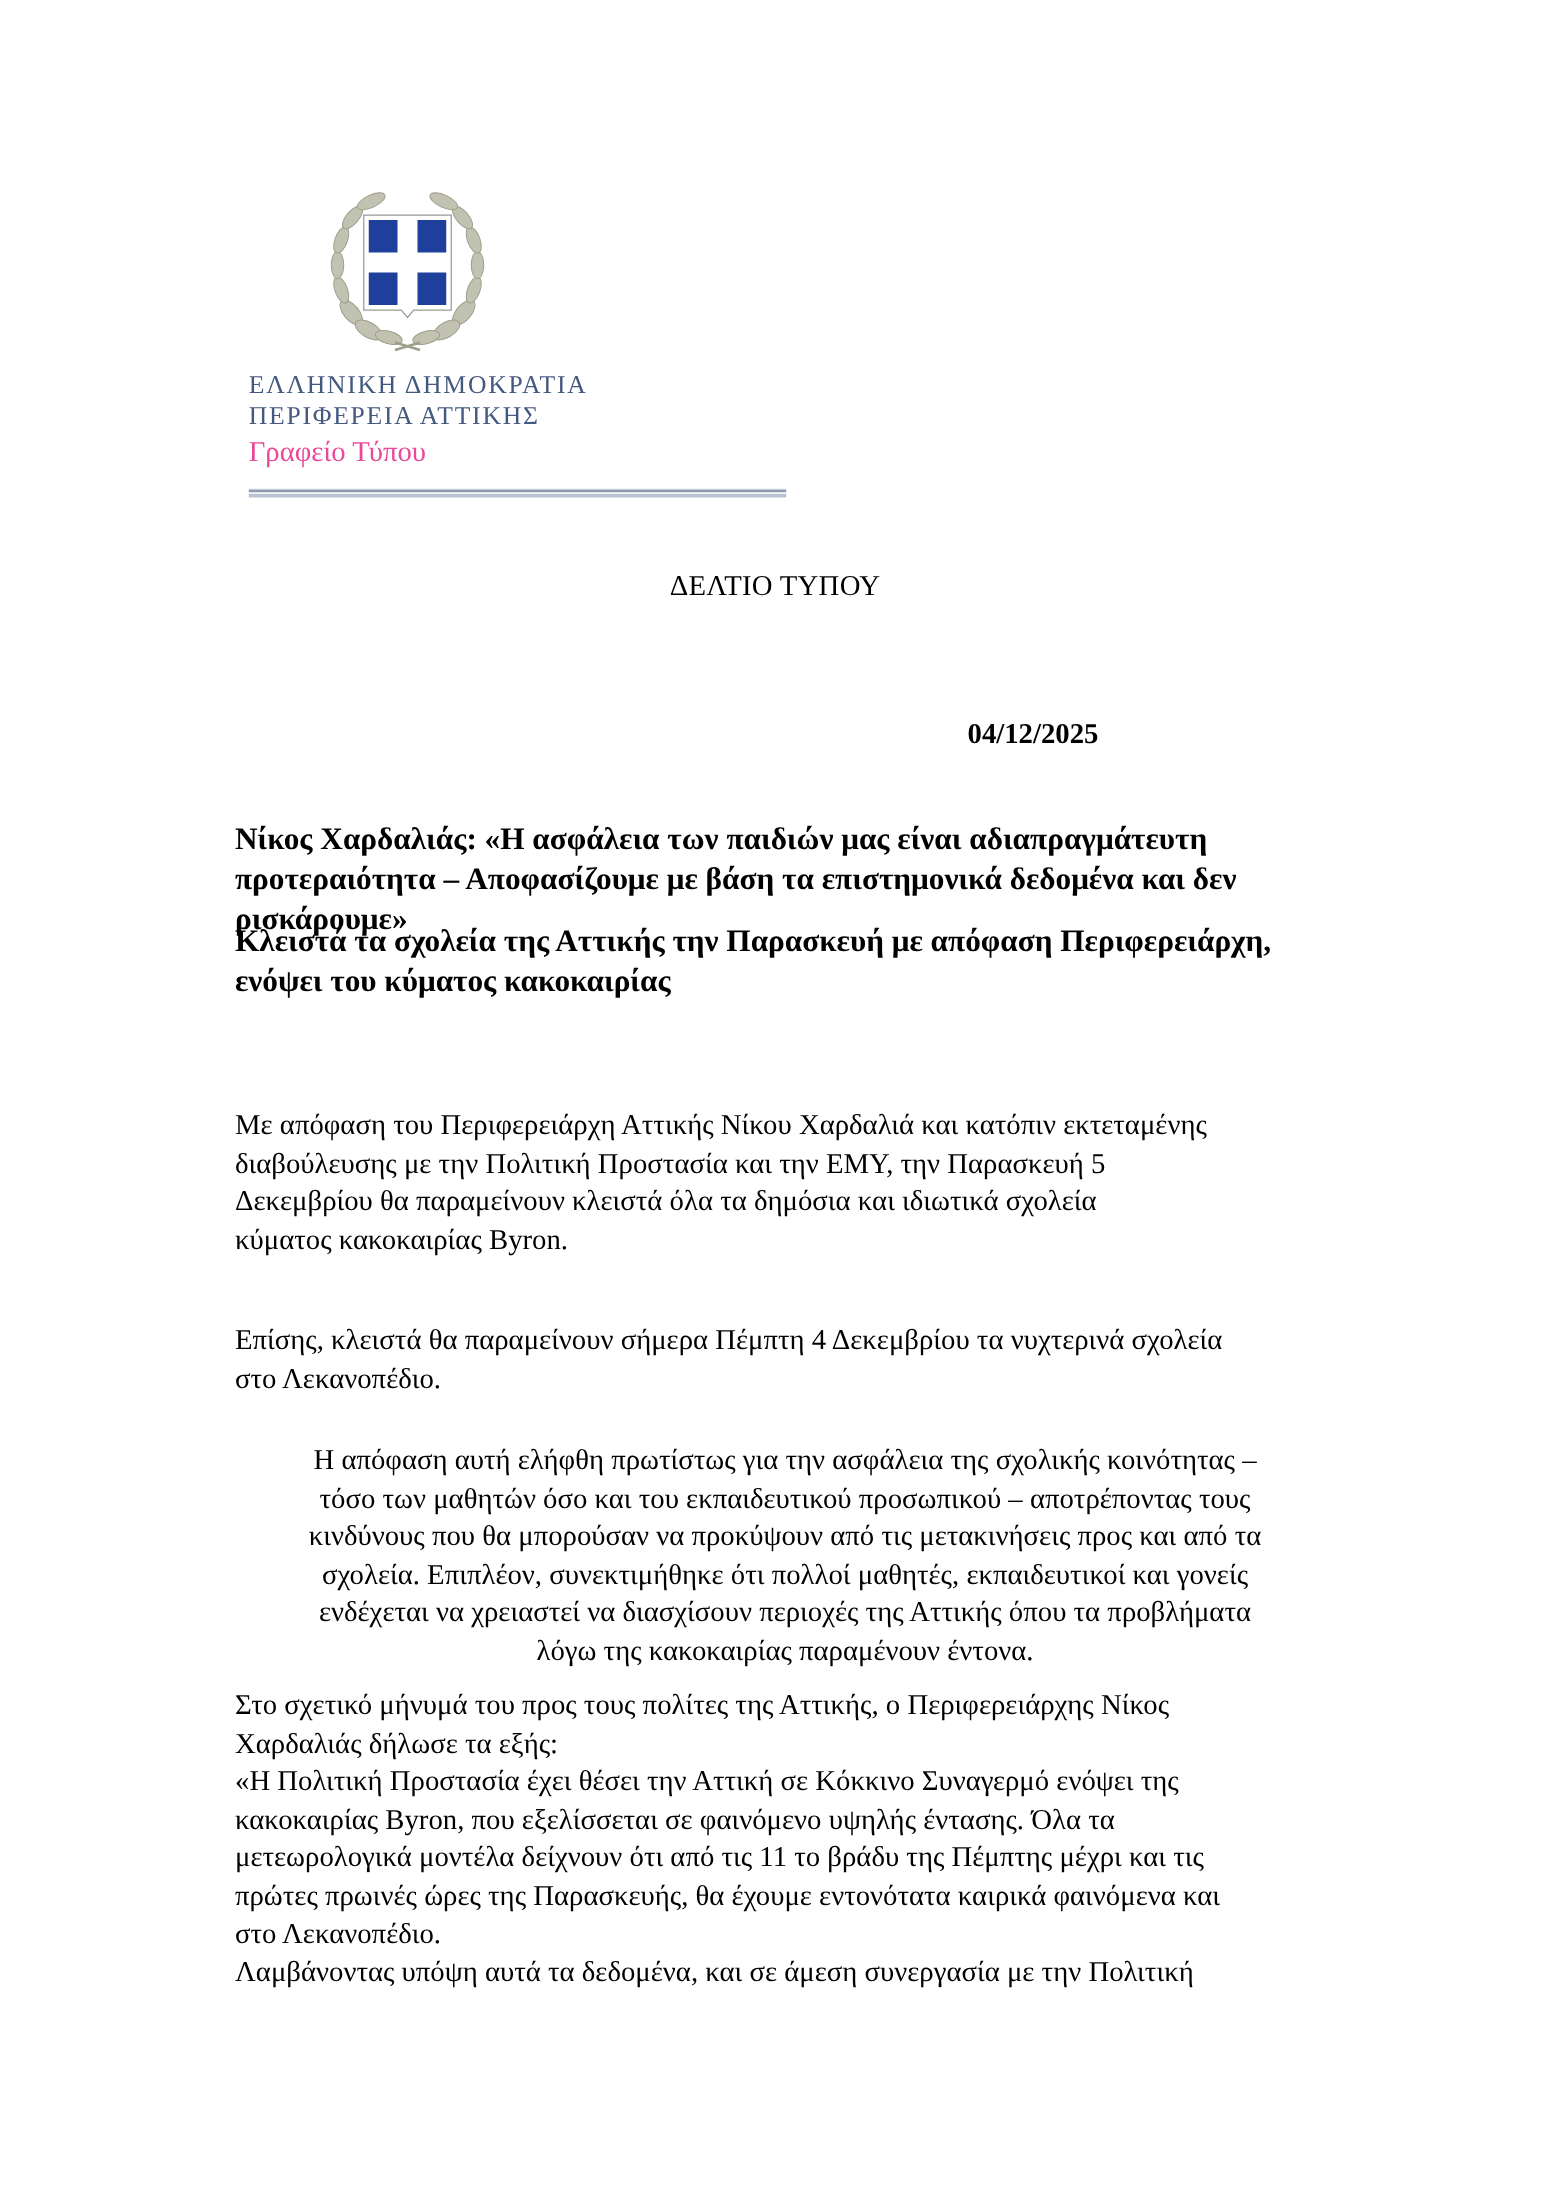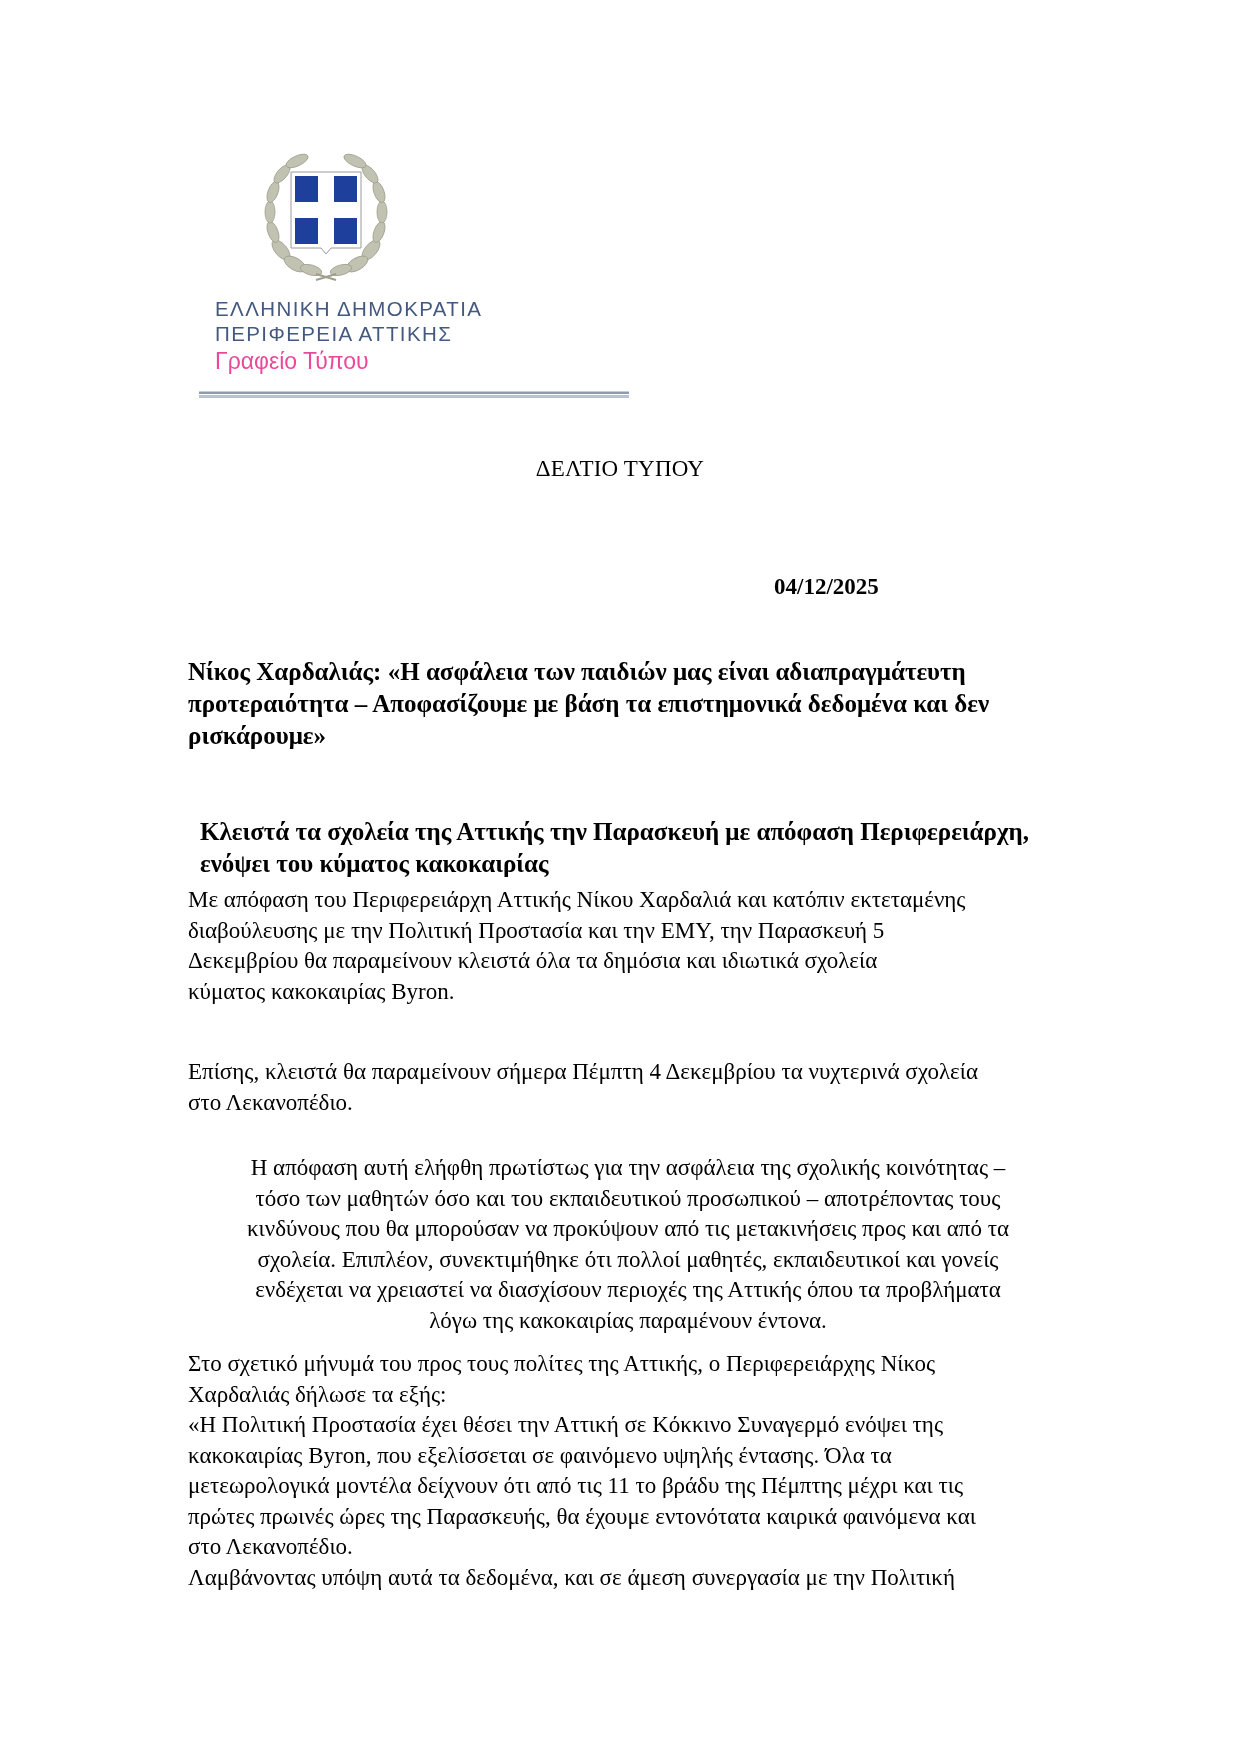--- a/index.html
+++ b/index.html
@@ -31,23 +31,23 @@
     }
     .emblem {
       position: absolute;
       left: 62px;
       top: 0px;
       width: 130px;
       height: 132px;
     }
     .lh-text {
       position: absolute;
-      left: 16px;
+      left: 0;
       top: 146px;
-      font-family: Liberation Sans, sans-serif;
+      font-family: Liberation Serif, serif;
       color: #44597f;
       line-height: 25px;
     }
     .lh-line1, .lh-line2 {
       font-size: 20.5px;
       letter-spacing: 1.4px;
       display: block;
       white-space: nowrap;
     }
     .lh-line3 {
@@ -91,21 +91,21 @@
     .headline {
       position: absolute;
       left: 188px;
       width: 880px;
       font-weight: bold;
       font-size: 25px;
       line-height: 32px;
       font-family: "Liberation Serif", "DejaVu Serif", serif;
     }
     .headline-1 { top: 656px; }
-    .headline-2 { top: 816px; margin-left: 12px; }
+    .headline-2 { top: 738px; }
 
     .body-text {
       position: absolute;
       left: 188px;
       width: 880px;
       font-size: 23px;
       line-height: 30.5px;
     }
     .line {
       display: block;

